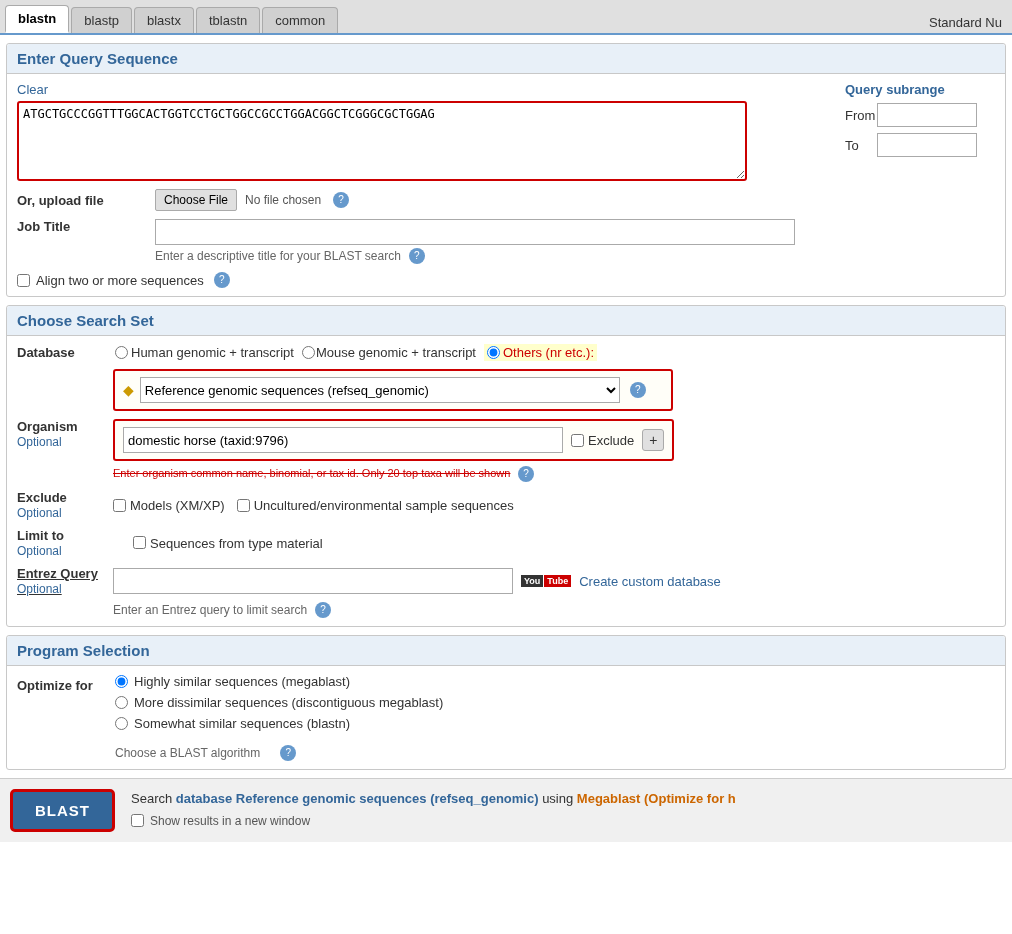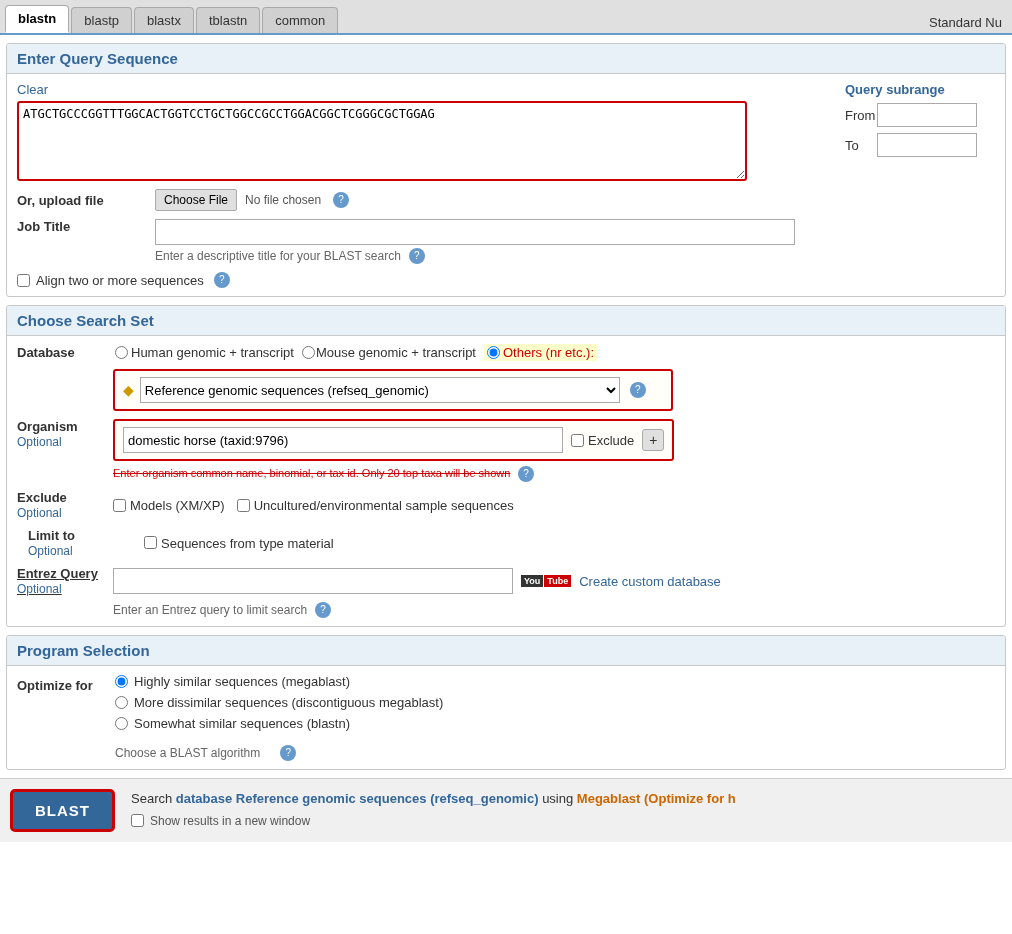--- a/index.html
+++ b/index.html
@@ -137,21 +137,21 @@
           <span>Models (XM/XP)</span>
         </label>
         <label style="display:flex; align-items:center; gap:4px;">
           <input type="checkbox" style="">
           <span>Uncultured/environmental sample sequences</span>
         </label>
       </div>
     </div>
 
     <div style="display:flex; align-items:center; margin-bottom:8px;">
-      <div style="width:96px;margin-left:11px;">
+      <div style="width:96px;">
         <span style="font-weight:bold; font-size:13px;">Limit to</span>
         <br>
         <span style="color:#336699; font-size:12px;">Optional</span>
       </div>
       <label style="display:flex; align-items:flex-start; gap:4px; font-size:13px;margin-left:20px;">
         <input type="checkbox" style="">
         <span>Sequences from type material</span>
       </label>
     </div>
 

